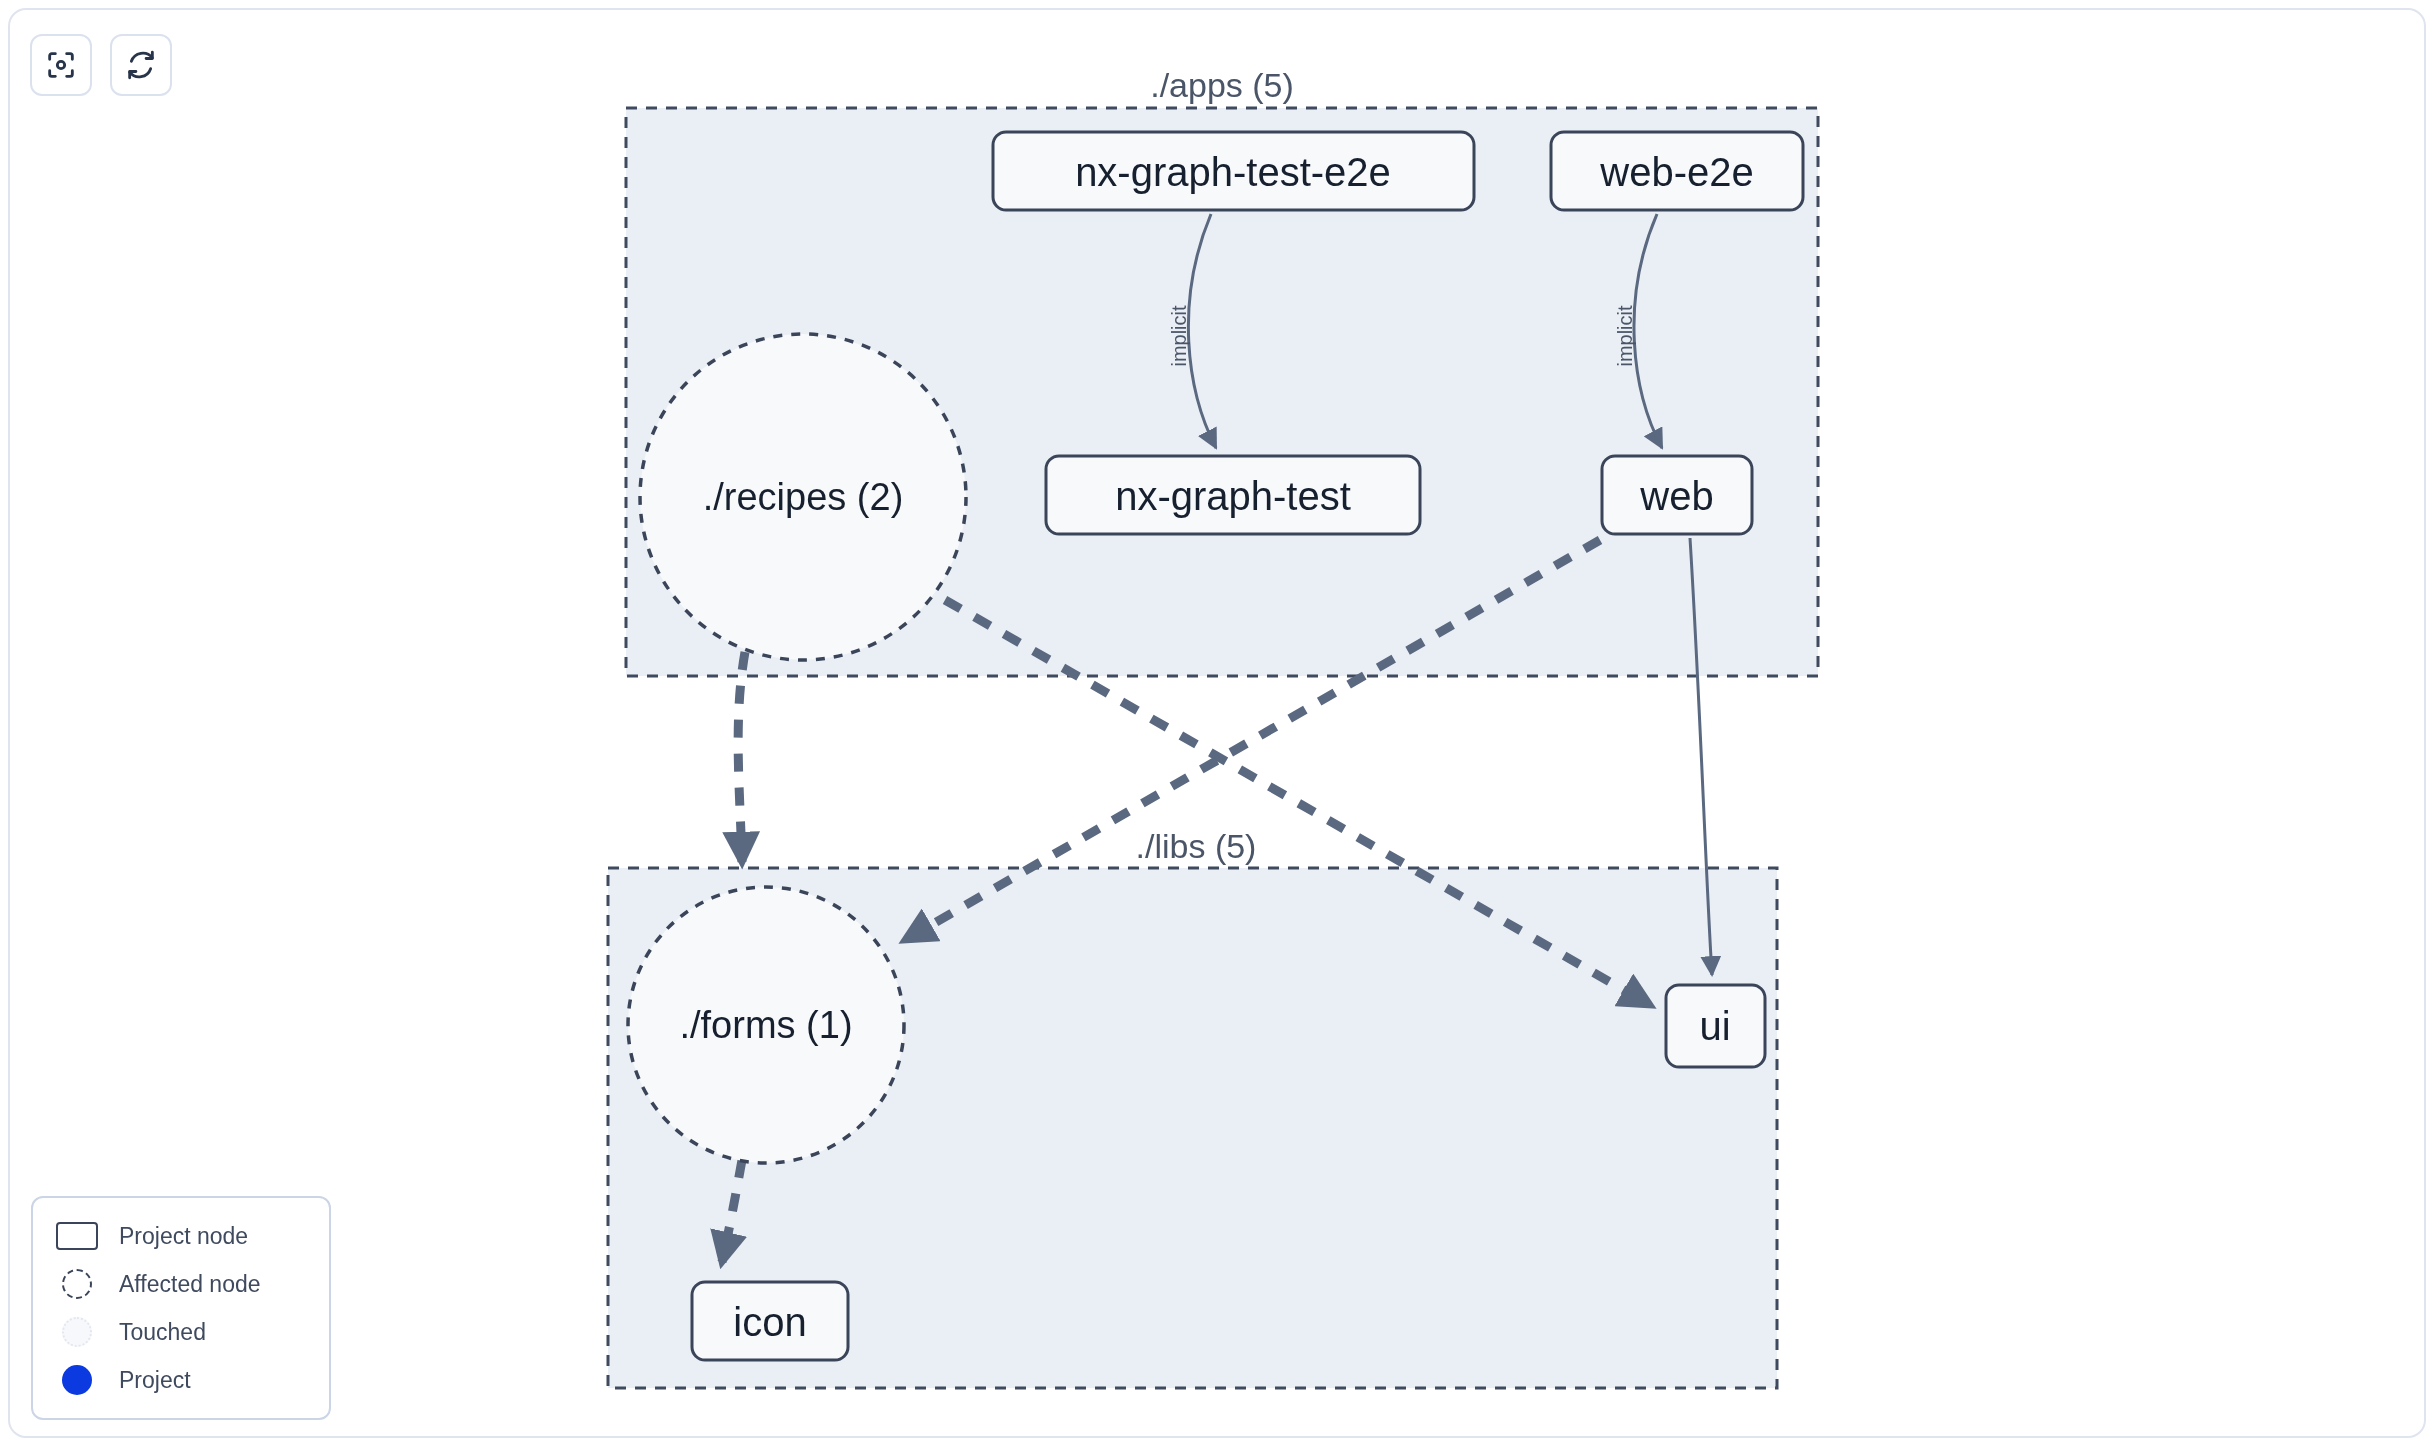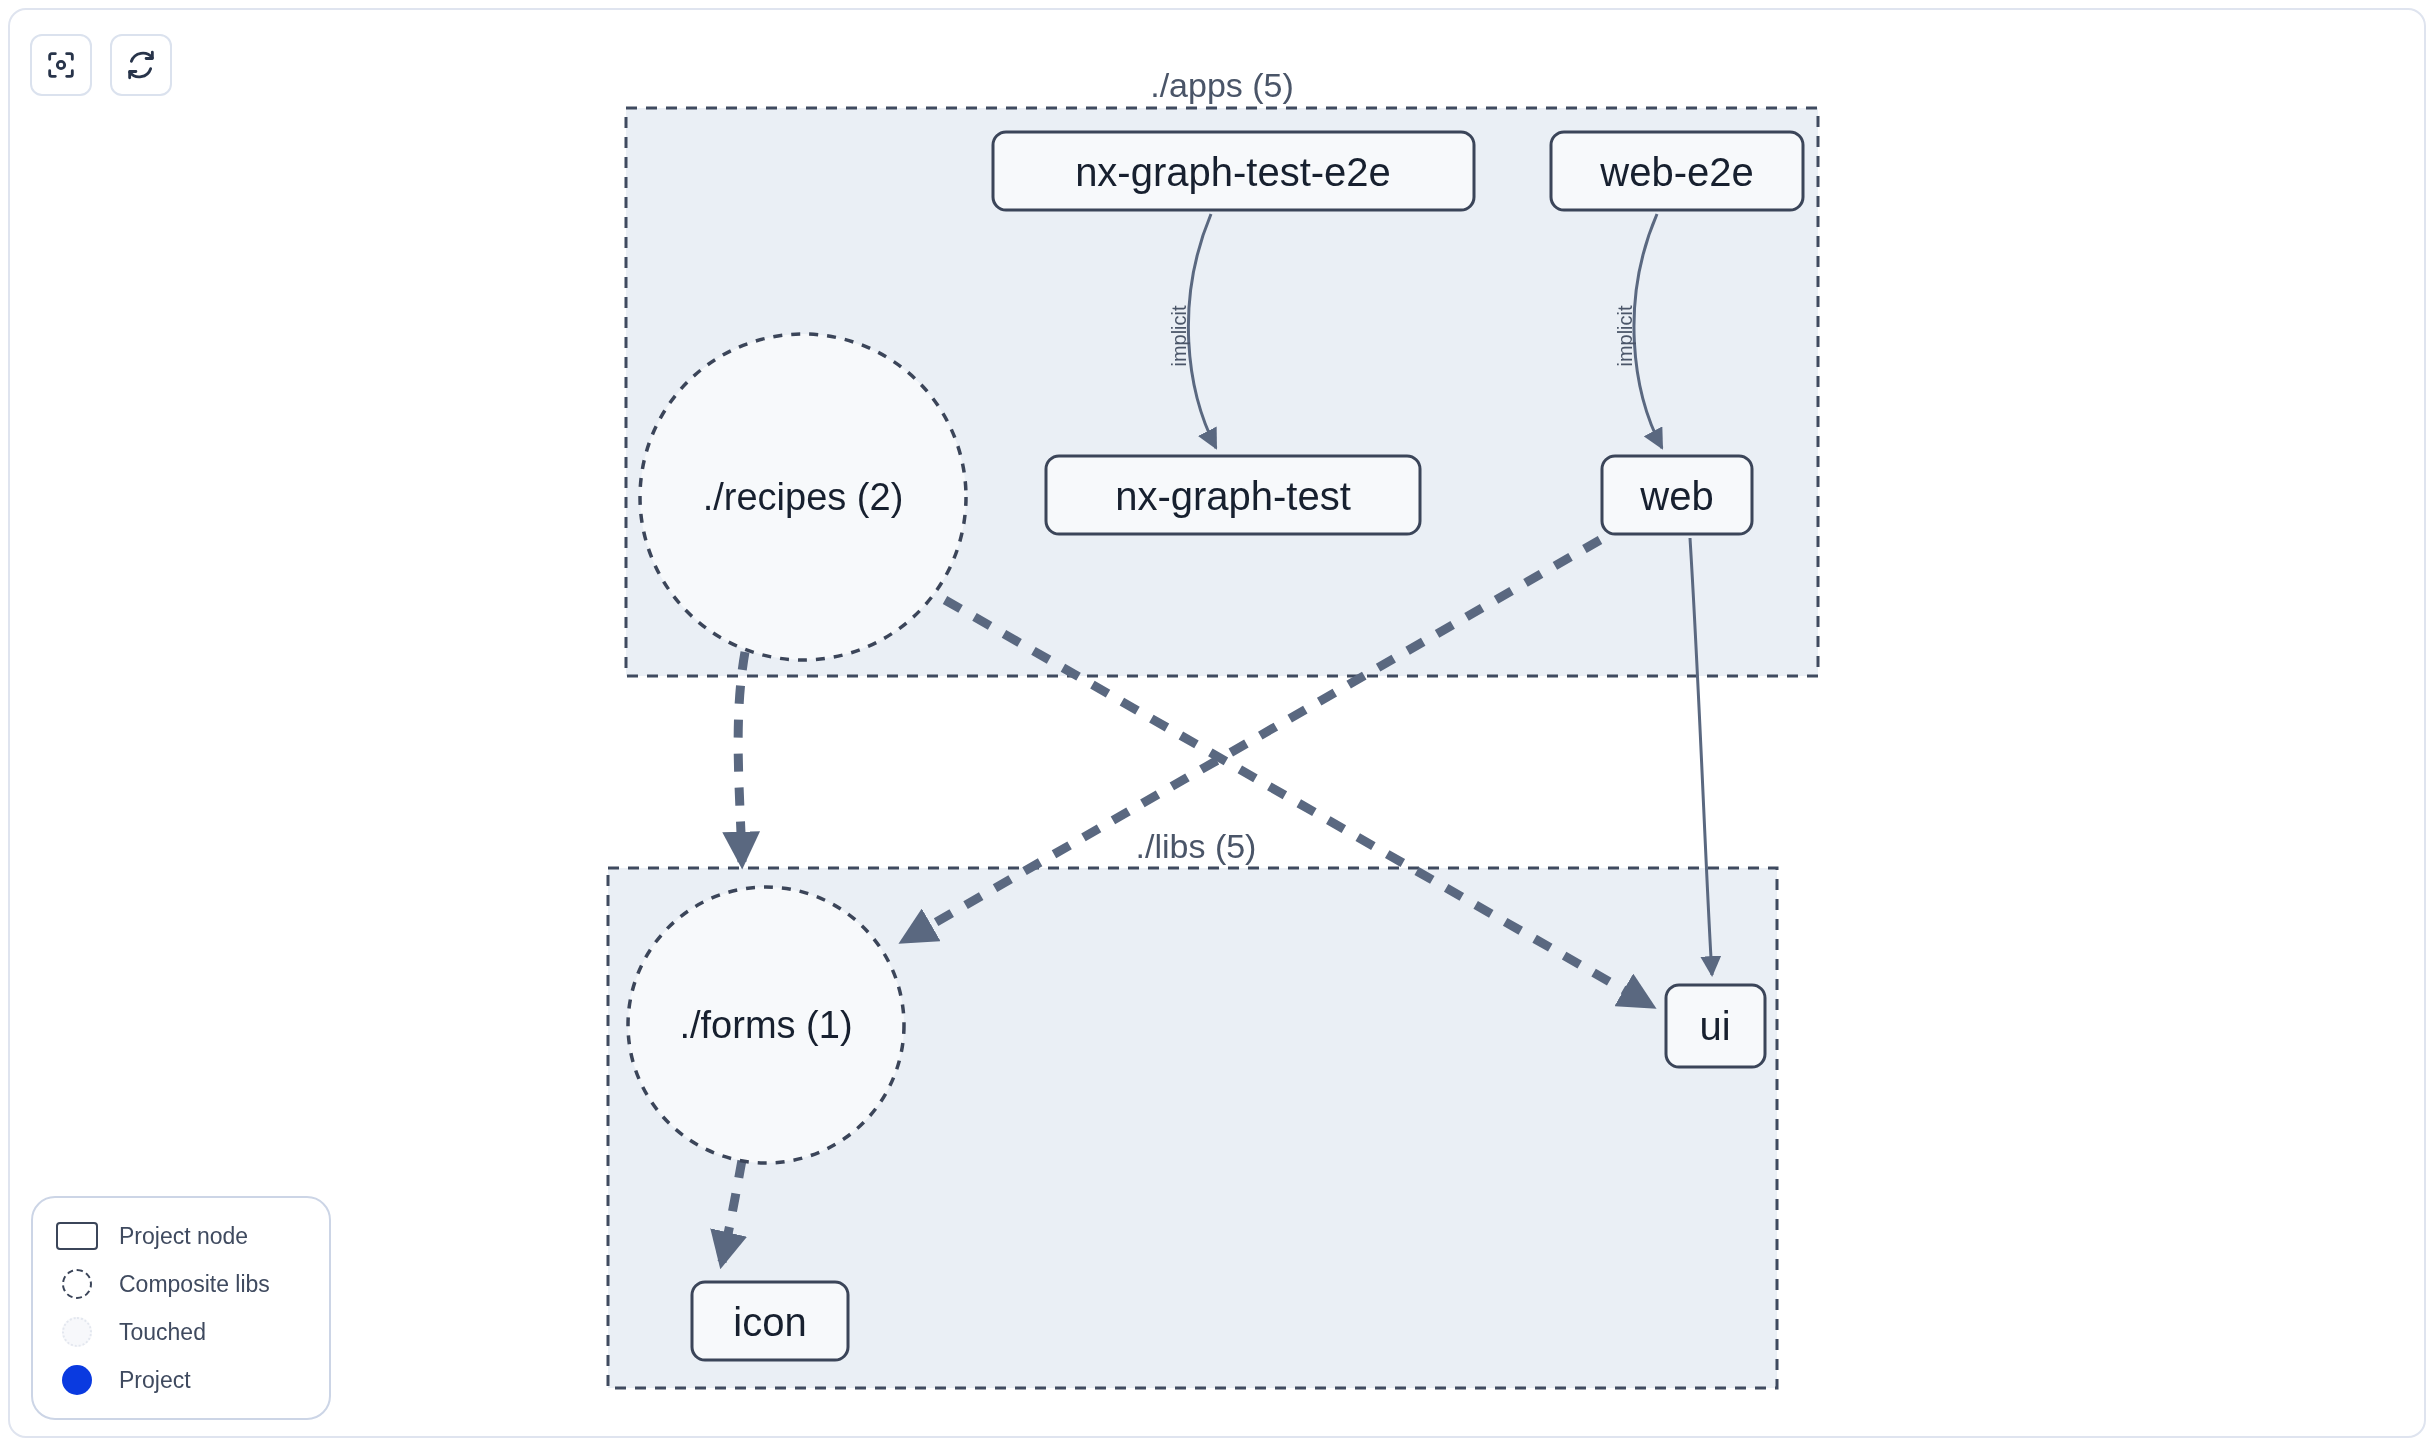--- a/index.html
+++ b/index.html
@@ -61,21 +61,21 @@
     z-index: 10;
   }
   
   .legend {
     position: absolute;
     left: 31px;
     top: 1196px;
     width: 300px;
     box-sizing: border-box;
     border: 2px solid #ccd5e6;
-    border-radius: 24px;
+    border-radius: 12px;
     background: #ffffff;
     padding: 14px 18px 14px 18px;
     z-index: 40;
   }
   .legend-row {
     display: flex;
     align-items: center;
     height: 48px;
   }
   .legend-swatch {
@@ -238,21 +238,21 @@
     <div class="legend-row">
       <span class="legend-swatch">
           <span class="sw-project"></span>
         </span>
       <span class="legend-label">Project node</span>
     </div>
     <div class="legend-row">
       <span class="legend-swatch">
           <span class="sw-composite"></span>
         </span>
-      <span class="legend-label">Composite libs</span>
+      <span class="legend-label">Affected node</span>
     </div>
     <div class="legend-row">
       <span class="legend-swatch">
           <span class="sw-affected"></span>
         </span>
       <span class="legend-label">Touched</span>
     </div>
     <div class="legend-row">
       <span class="legend-swatch">
           <span class="sw-touched"></span>

